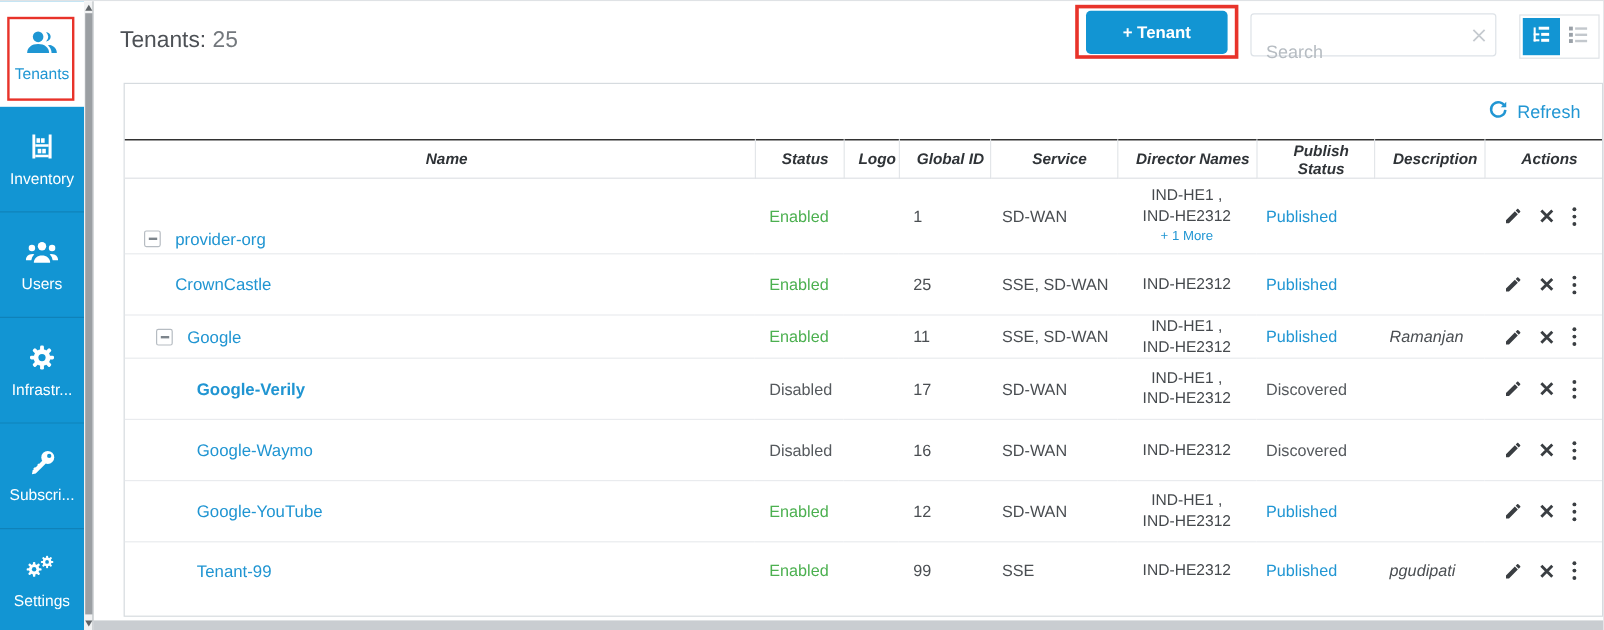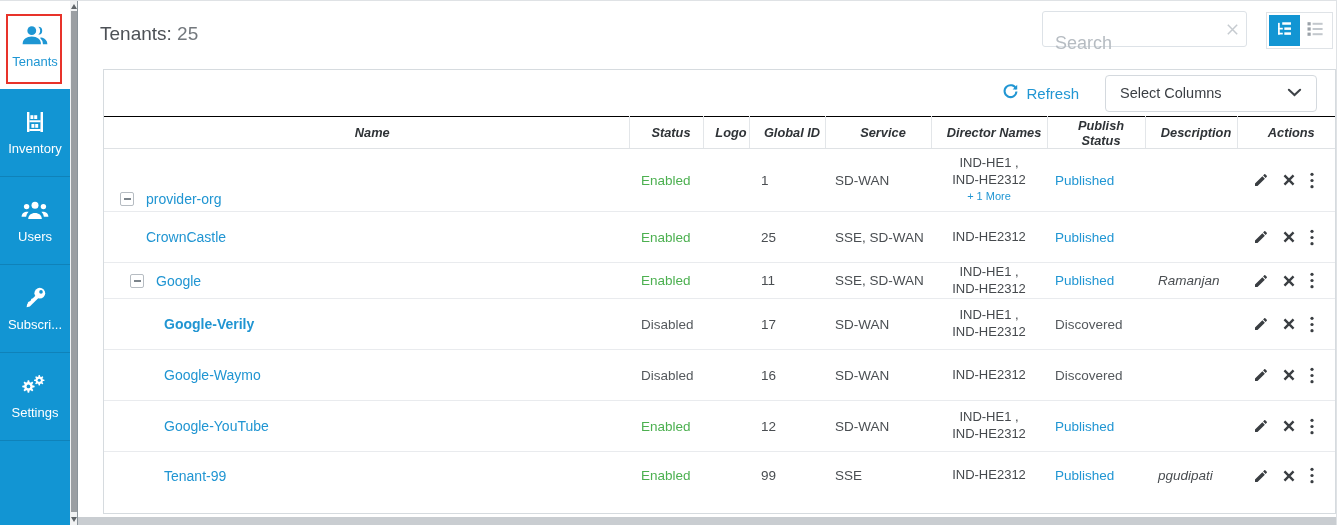--- a/index.html
+++ b/index.html
@@ -32,21 +32,21 @@
   .page-title { position:absolute; left:22px; top:22px; font-size:19px; font-weight:400; color:#4d5156; }
   .page-title .count { color:#73787d; }
 
   .red-wrap { position:absolute; left:818px; top:3px; width:136px; height:45px; border:3px solid #e8332a;
               display:flex; align-items:center; justify-content:center; }
   .btn-primary { width:118px; height:36px; background:#1295d3; color:#fff; font-family:inherit;
                  font-size:14px; font-weight:bold; border:none; border-radius:4px; cursor:pointer; }
 
   .search-box { position:absolute; left:964px; top:10px; width:205px; height:36px; border:1px solid #dde2e7;
                 border-radius:3px; display:flex; align-items:center; background:#fff; }
-  .search-box input { flex:1; border:none; outline:none; font-family:inherit; font-size:18px; color:#4a4e52;
+  .search-box input { flex:1; border:none; outline:none; font-family:inherit; font-size:15px; color:#4a4e52;
                       padding:0 6px 0 12px; min-width:0; background:transparent;margin-top:28px; }
   .search-box input::placeholder { color:#b6bcc2; }
   .search-box .clear { width:28px; display:flex; align-items:center; justify-content:center; cursor:pointer; }
 
   .view-toggle { position:absolute; left:1188px; top:11px; width:67px; height:37px; background:#fff;
                  border:1px solid #dfe3e7; display:flex; align-items:center; padding:2px; }
   .vt { width:31px; height:31px; border:none; background:#fff; display:flex; align-items:center; justify-content:center; cursor:pointer; }
   .vt.active { background:#1295d3; }
 
   
@@ -130,20 +130,35 @@
               <path d="M.6 16.8c0-3.2 2.4-5.1 5.7-5.1l1.3.1a8.4 8.4 0 0 0-2.5 5z"></path>
               <circle cx="22.4" cy="6.6" r="2.7"></circle>
               <path d="M27.4 16.8c0-3.2-2.4-5.1-5.7-5.1l-1.3.1a8.4 8.4 0 0 1 2.5 5z"></path>
             </svg>
           </span>
           <span class="sb-label">Users</span>
         </div>
         <div class="sb-item">
           <span class="sb-icon">
             <svg viewBox="0 0 24 24" fill="currentColor">
+              <g>
+                <rect x="10.4" y="2" width="3.2" height="20" rx="1.2"></rect>
+                <rect x="10.4" y="2" width="3.2" height="20" rx="1.2" transform="rotate(45 12 12)"></rect>
+                <rect x="10.4" y="2" width="3.2" height="20" rx="1.2" transform="rotate(90 12 12)"></rect>
+                <rect x="10.4" y="2" width="3.2" height="20" rx="1.2" transform="rotate(135 12 12)"></rect>
+                <circle cx="12" cy="12" r="7"></circle>
+              </g>
+              <circle cx="12" cy="12" r="3" fill="#1295d3"></circle>
+            </svg>
+          </span>
+          <span class="sb-label">Infrastr...</span>
+        </div>
+        <div class="sb-item">
+          <span class="sb-icon">
+            <svg viewBox="0 0 24 24" fill="currentColor">
               <circle cx="16.8" cy="7.2" r="5.4"></circle>
               <circle cx="18" cy="5.9" r="1.8" fill="#1295d3"></circle>
               <path d="M12.6 9.6l2.6 2.6-8.4 8.4-3.2.6.6-3.2z"></path>
               <path d="M6.2 15.2l2.4 2.4-1.5 1.5-2.4-2.4zM9.1 12.3l2.4 2.4-1.1 1.1-2.4-2.4z"></path>
             </svg>
           </span>
           <span class="sb-label">Subscri...</span>
         </div>
         <div class="sb-item">
           <span class="sb-icon">
@@ -180,20 +195,23 @@
     </div>
   </aside>
 
   <main class="content">
 
     <h1 class="page-title">
       <span>Tenants:</span>
       <span class="count">25</span>
     </h1>
 
+    <div class="red-wrap">
+      <button class="btn-primary">+ Tenant</button>
+    </div>
 
     <div class="search-box">
       <input type="text" placeholder="Search" style="">
       <span class="clear">
         <svg width="15" height="15" viewBox="0 0 16 16">
             <path d="M3 3l10 10M13 3L3 13" stroke="#c6cbd0" stroke-width="1.6"></path>
           </svg>
       </span>
     </div>
 
@@ -228,28 +246,20 @@
       <div class="card-toolbar">
         <a class="refresh">
           <span>
             <svg width="17" height="17" viewBox="0 0 20 20">
               <path d="M16.6 7.2A7 7 0 1 0 17 10" fill="none" stroke="#2196d3" stroke-width="2.4"></path>
               <path d="M17.9 2.2v5.4h-5.4z" fill="#2196d3"></path>
             </svg>
           </span>
           <span>Refresh</span>
         </a>
-        <div class="select-columns">
-          <span>Select Columns</span>
-          <span>
-            <svg width="15" height="10" viewBox="0 0 16 10">
-                <path d="M2 1.5l6 5.7 6-5.7" fill="none" stroke="#3e4348" stroke-width="2.2" stroke-linecap="round"></path>
-              </svg>
-          </span>
-        </div>
       </div>
       <table>
         <colgroup>
           <col style="width:525px">
             <col style="width:74px">
             <col style="width:46px">
             <col style="width:76px">
           <col style="width:106px">
             <col style="width:116px">
             <col style="width:98px">

